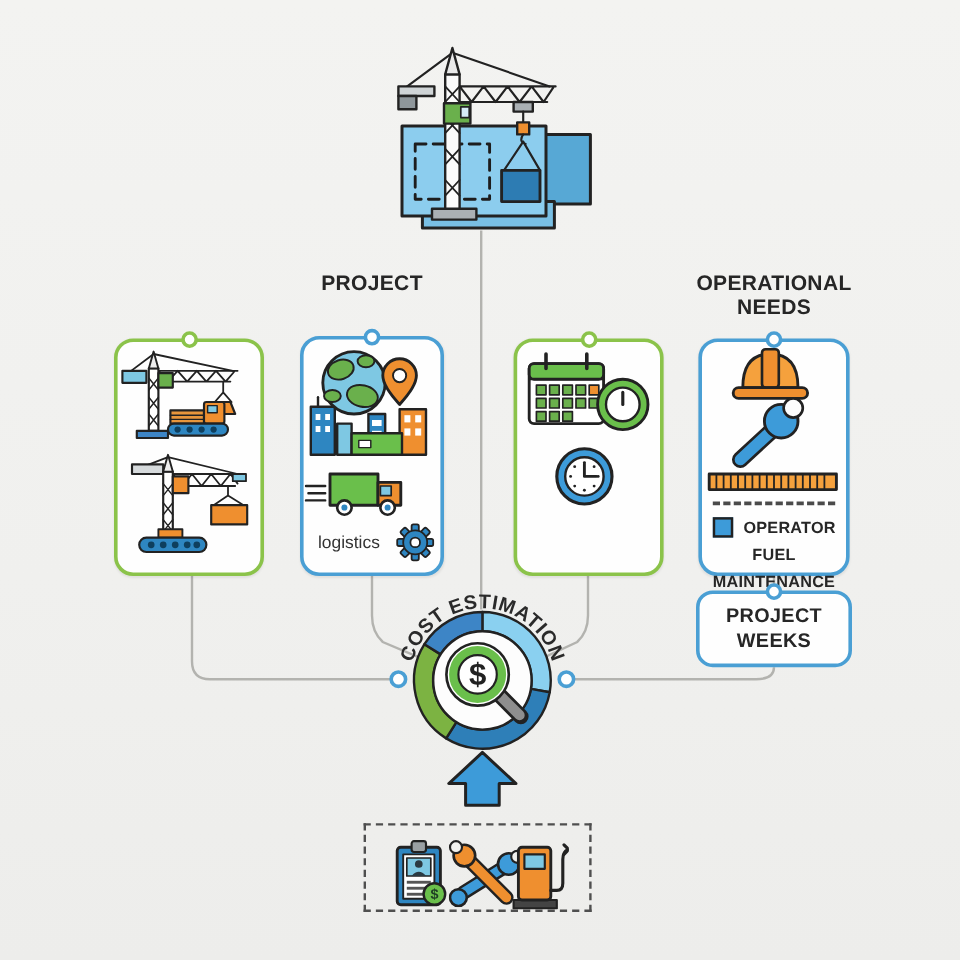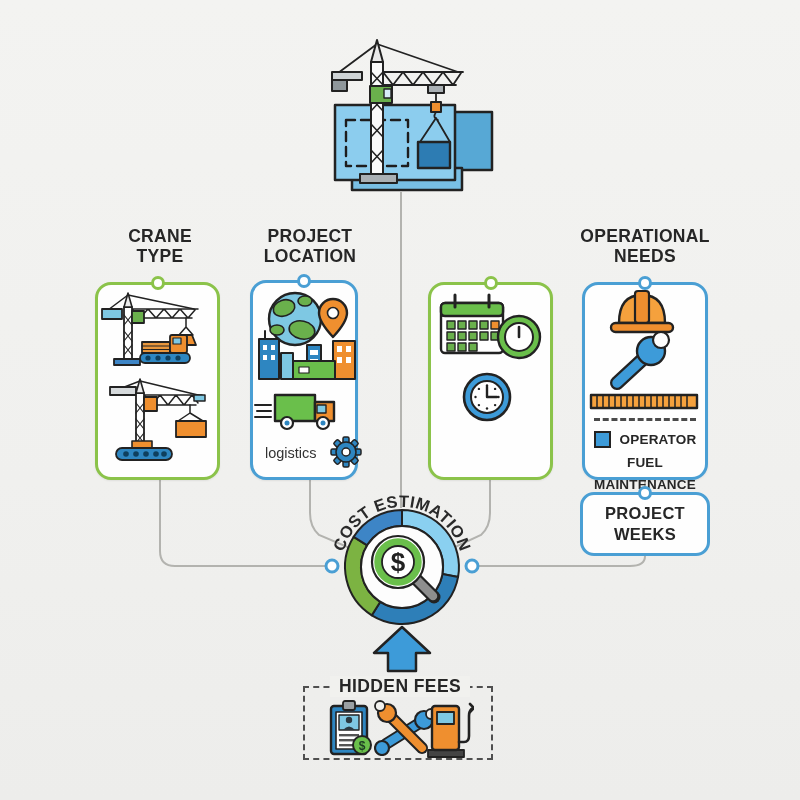--- a/index.html
+++ b/index.html
@@ -71,27 +71,22 @@
       <rect x="86" y="61" width="7" height="9" fill="#d7ecf7" stroke="#222" stroke-width="1.4"></rect>
       <rect x="130" y="57" width="16" height="8" fill="#aab0b4" stroke="#222" stroke-width="2"></rect>
       <path d="M138 65 V74" stroke="#222" stroke-width="1.8"></path>
       <rect x="133" y="74" width="10" height="10" fill="#ef8f2f" stroke="#222" stroke-width="2"></rect>
       <path d="M138 84 q-4 6 2 8 M138 90 L122 114 M138 90 L152 114" stroke="#222" stroke-width="1.8" fill="none"></path>
       <rect x="120" y="114" width="32" height="26" fill="#2d7cb3" stroke="#222" stroke-width="2.4"></rect>
       <rect x="62" y="146" width="37" height="9" fill="#aab0b4" stroke="#222" stroke-width="2"></rect>
     </g>
   </svg>
 
-  <div class="col-header" style="left:95px;width:130px;">
-    <div>CRANE</div>
-    <div>TYPE</div>
-  </div>
   <div class="col-header" style="left:245px;width:130px;">
     <div>PROJECT</div>
-    <div>LOCATION</div>
   </div>
   <div class="col-header" style="left:578px;width:134px;">
     <div>OPERATIONAL</div>
     <div>NEEDS</div>
   </div>
 
   <svg class="overlay" width="800" height="800" viewBox="0 0 800 800">
     <g fill="none" stroke="#b3b3af" stroke-width="2">
       <path d="M401 192 V508"></path>
       <path d="M160 478 V551 Q160 566 175 566 H326"></path>
@@ -176,21 +171,21 @@
           <circle cx="28" cy="169" r="2.8" fill="#0e3f5e"></circle>
             <circle cx="38" cy="169" r="2.8" fill="#0e3f5e"></circle>
           <circle cx="48" cy="169" r="2.8" fill="#0e3f5e"></circle>
             <circle cx="58" cy="169" r="2.8" fill="#0e3f5e"></circle>
           <circle cx="66" cy="169" r="2.8" fill="#0e3f5e"></circle>
         </g>
       </g>
     </svg>
   </div>
 
-  <div class="card blue" style="left:250px;top:280px;width:108px;height:200px;">
+  <div class="card blue" style="left:250px;top:280px;width:120px;height:200px;">
     <div class="notch blue"></div>
     <svg width="114" height="194" viewBox="0 0 114 194">
       <g stroke-linejoin="round" stroke-linecap="round">
 
         <g>
           <path d="M12 48 V56" stroke="#222" stroke-width="2"></path>
           <rect x="6" y="56" width="20" height="40" fill="#2e86c1" stroke="#222" stroke-width="2"></rect>
           <rect x="10" y="62" width="4" height="5" fill="#fff"></rect>
             <rect x="18" y="62" width="4" height="5" fill="#fff"></rect>
           <rect x="10" y="72" width="4" height="5" fill="#fff"></rect>
@@ -336,23 +331,20 @@
     </div>
   </div>
 
   <div class="budget-box">
     <div class="notch blue"></div>
     <div>PROJECT</div>
     <div>WEEKS</div>
   </div>
 
   <div class="fees-box"></div>
-  <div class="fees-title">
-    <span>HIDDEN FEES</span>
-  </div>
 
   <svg class="fees-icon" style="left:328px;top:699px;" width="46" height="58" viewBox="0 0 46 58">
     <g stroke-linejoin="round" stroke-linecap="round">
       <rect x="3" y="7" width="36" height="48" rx="3" fill="#2e86c1" stroke="#222" stroke-width="2.4"></rect>
       <rect x="15" y="2" width="12" height="9" rx="2" fill="#9aa0a3" stroke="#222" stroke-width="1.8"></rect>
       <rect x="8" y="13" width="26" height="37" fill="#fff" stroke="#222" stroke-width="1.6"></rect>
       <rect x="11" y="16" width="20" height="15" fill="#7ec8e3" stroke="#222" stroke-width="1.4"></rect>
       <circle cx="21" cy="21" r="3.2" fill="#2b3a42"></circle>
       <path d="M15 31 q6 -7 12 0 Z" fill="#2b3a42"></path>
       <rect x="11" y="35" width="20" height="2.4" fill="#555"></rect>

